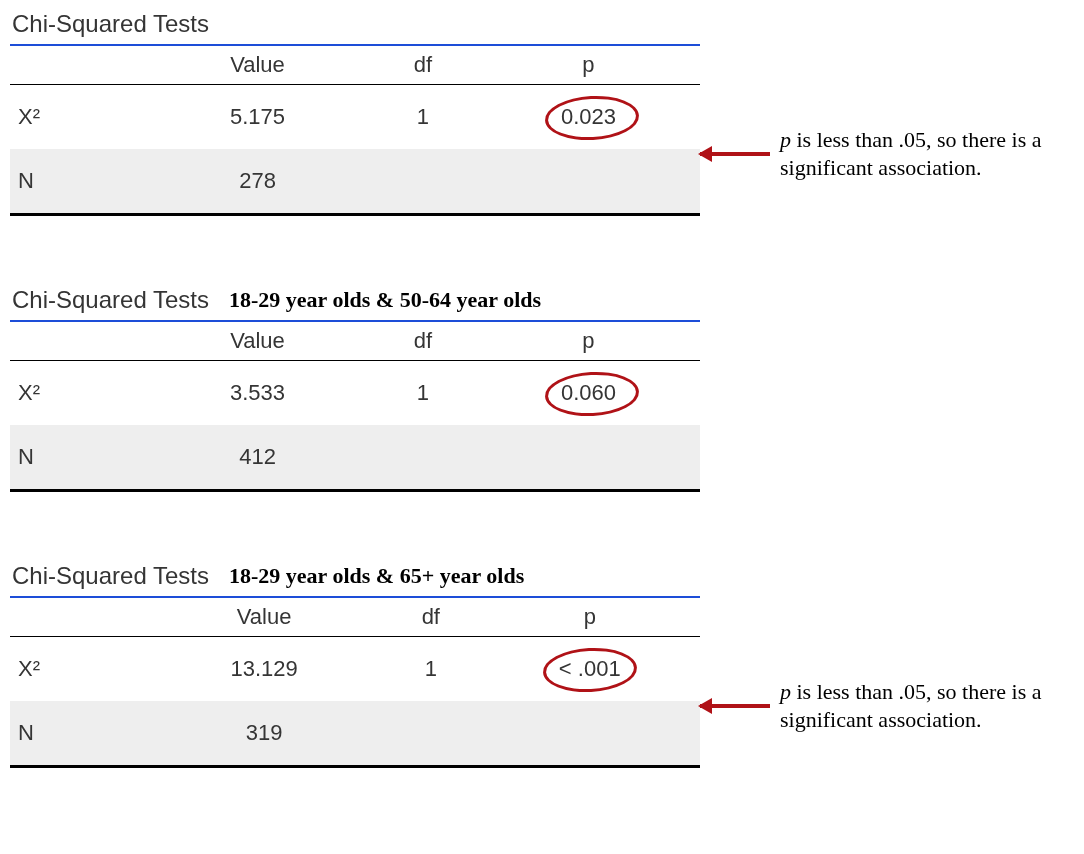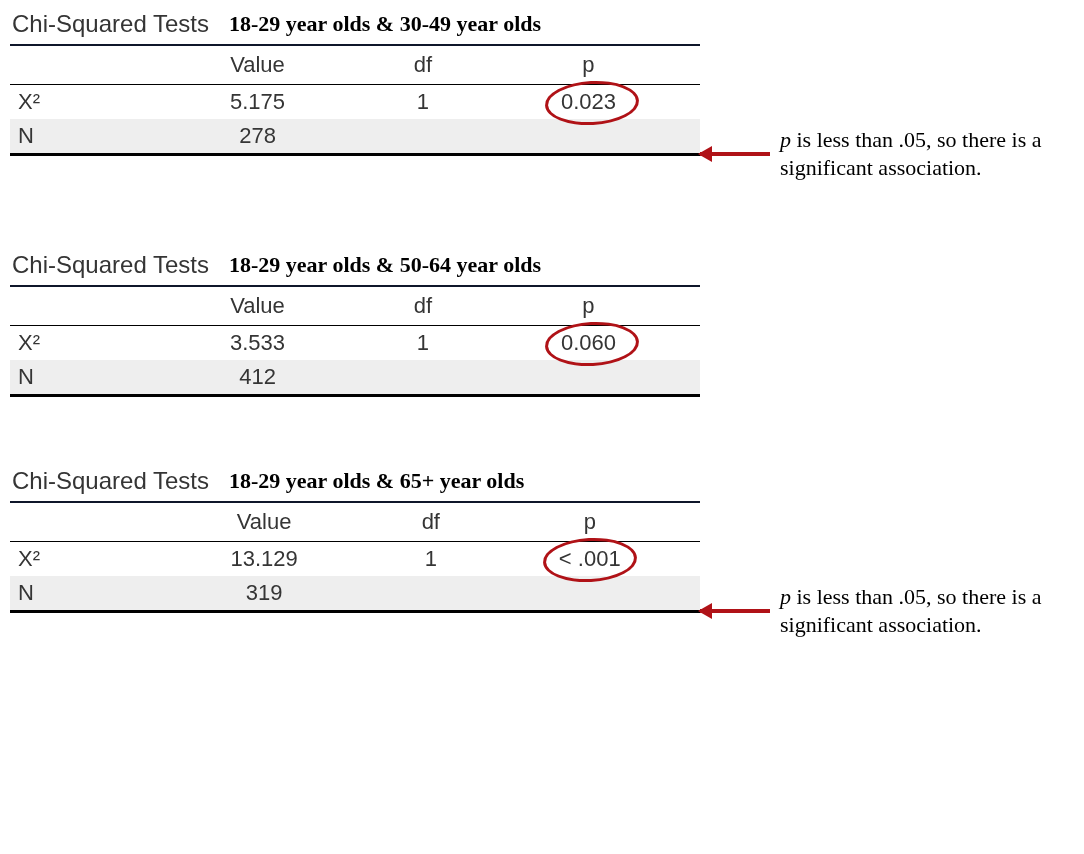--- a/index.html
+++ b/index.html
@@ -44,34 +44,34 @@
   }
   
   table.chi {
     width: 100%;
     border-collapse: collapse;
     font-family: Arial, sans-serif;
     font-size: 22px;
     color: #353535;
   }
   table.chi thead tr {
-    border-top: 2px solid #0f172a;
+    border-top: 2px solid #1d4ed8;
     border-bottom: 1px solid #000;
   }
   table.chi th {
     font-weight: normal;
     padding: 6px 8px;
     text-align: center;
   }
   table.chi th:first-child {
     width: 120px;
     text-align: left;
   }
   table.chi td {
-    padding: 4px 8px;
+    padding: 19px 8px;
     text-align: center;
   }
   table.chi td:first-child {
     text-align: left;
   }
   table.chi tbody tr.data-row td {
     background: #ffffff;
   }
   table.chi tbody tr.n-row td {
     background: #eeeeee;
@@ -131,21 +131,20 @@
 </head>
 <body>
 
 <div class="page">
 
   <div class="block">
     <div class="row-outer">
       <div class="left">
         <div class="title-row">
           <span class="cst">Chi-Squared Tests</span>
-          <span class="subtitle">18-29 year olds &amp; 30-49 year olds</span>
         </div>
         <table class="chi">
           <thead>
             <tr>
               <th></th>
               <th>Value</th>
               <th>df</th>
               <th>p</th>
             </tr>
           </thead>

